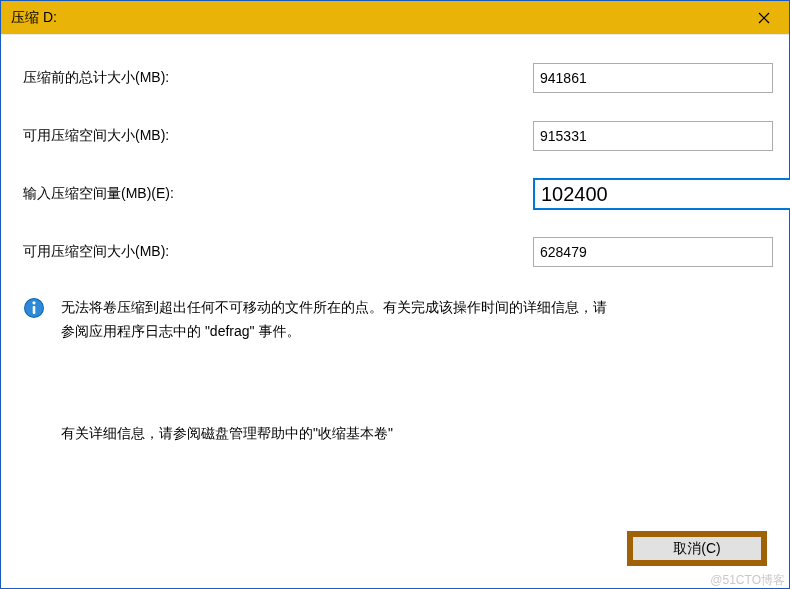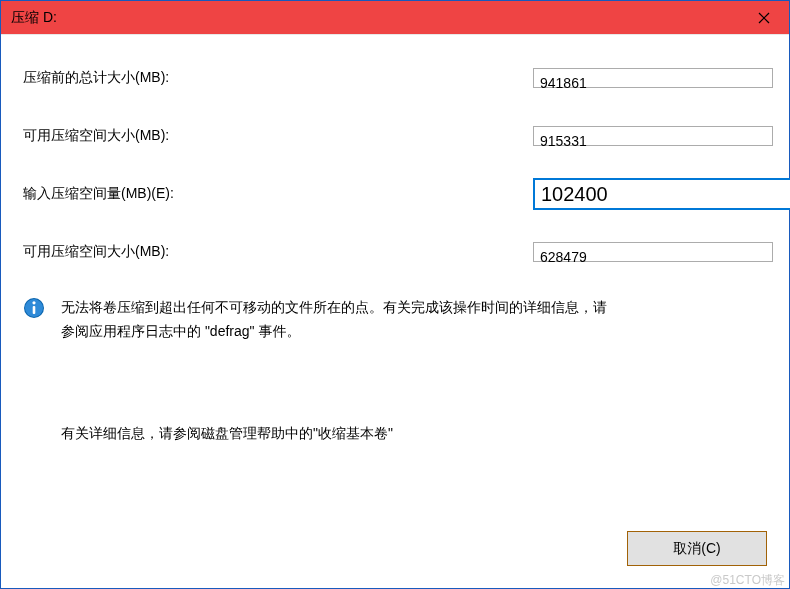--- a/index.html
+++ b/index.html
@@ -14,21 +14,21 @@
     }
     .window {
       width: 790px;
       height: 589px;
       border: 1px solid #185abd;
       background: #fff;
       position: relative;
     }
     .titlebar {
       height: 34px;
-      background: #ef4444;
+      background: #eab308;
       display: flex;
       align-items: center;
       justify-content: space-between;
       padding: 0 0 0 10px;
       border-bottom: 1px solid #e8e8e8;
     }
     .titlebar .title {
       font-size: 14px;
     }
     .titlebar .close-btn {
@@ -51,21 +51,21 @@
       align-items: center;
       margin-bottom: 28px;
       height: 30px;
     }
     .field-label {
       width: 510px;
       flex-shrink: 0;
     }
     .field-value-readonly {
       flex: 1;
-      height: 20px;
+      height: 30px;
       border: 1px solid #acacac;
       background: #fff;
       padding: 4px 6px;
       font-size: 14px;
       line-height: 20px;
     }
     .spinner-wrap {
       flex: 1;
       display: flex;
       height: 32px;
@@ -129,21 +129,21 @@
       position: absolute;
       bottom: 22px;
       right: 22px;
       display: flex;
       gap: 16px;
     }
     .dlg-btn {
       width: 140px;
       height: 35px;
       background: #e1e1e1;
-      border: 1px solid #a16207;
+      border: 6px solid #a16207;
       font-family: inherit;
       font-size: 14px;
       cursor: pointer;
       display: flex;
       align-items: center;
       justify-content: center;
     }
     .dlg-btn.primary {
       border: 2px solid #0078d7;
     }

